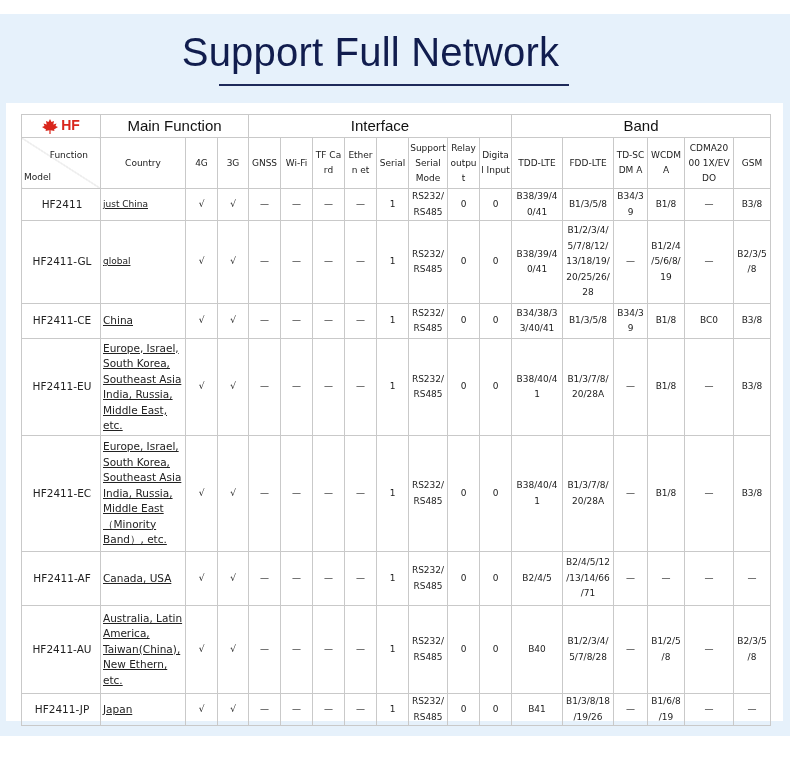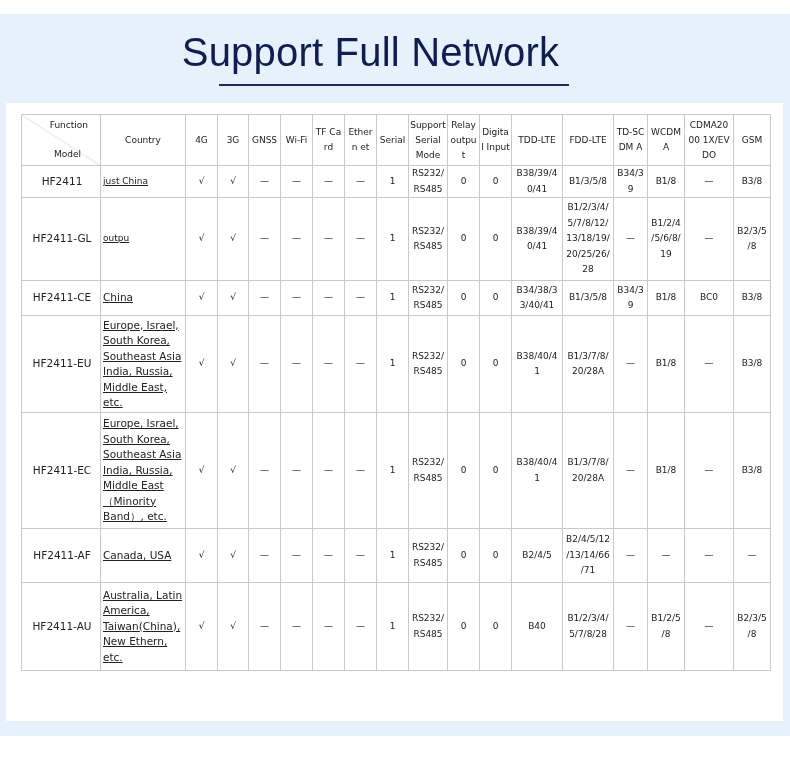--- a/index.html
+++ b/index.html
@@ -29,22 +29,22 @@
     font-size: 9px; line-height: 15.5px; word-break: break-all; overflow: hidden;
   }
   table.spec td.grp { font-size: 15px; line-height: 20px; color: #111; font-family: "Liberation Sans", sans-serif; }
   td.model { text-align: center; padding-left: 3px !important; font-size: 10.5px !important; }
   td.country { text-align: left !important; padding-left: 2px !important; font-size: 10.5px !important; word-break: normal !important; text-decoration: underline; }
   td.country.small { font-size: 9px !important; }
   .logo { display: flex; align-items: center; justify-content: center; gap: 3px; }
   .logo-text { color: #d9261c; font-weight: bold; font-size: 14px; font-family: "Liberation Sans", sans-serif; }
   .diag { position: relative; height: 50px; padding: 0 !important;
     background: linear-gradient(to bottom left, transparent calc(50% - 0.5px), #c9c9c9 50%, transparent calc(50% + 0.5px)); }
-  .diag .fn { position: absolute; right: 12px; top: 3px; font-size: 9px; }
-  .diag .md { position: absolute; left: 2px; bottom: 3px; font-size: 9px; margin-left: 30px; }
+  .diag .fn { position: absolute; right: 12px; top: 10px; font-size: 9px; }
+  .diag .md { position: absolute; left: 2px; bottom: 3px; font-size: 9px; }
   .hdr { line-height: 15px !important; }
 </style>
 </head>
 <body>
 
 <div class="band"></div>
 <div class="title">Support Full Network</div>
 <div class="title-underline"></div>
 <div class="card"></div>
 
@@ -63,20 +63,33 @@
       <col style="width:32px">
       <col style="width:32px">
     <col style="width:51px">
       <col style="width:51px">
       <col style="width:34px">
       <col style="width:37px">
     <col style="width:49px">
       <col style="width:37px">
   </colgroup>
   <tbody>
+      <tr style="height:23px">
+    <td>
+      <div class="logo">
+        <svg width="16" height="15" viewBox="0 0 16 15">
+          <path d="M8 0 L9.5 3 L12 2 L11.3 5.5 L14.5 4.5 L13.5 7 L16 8 L12 10.5 L12.5 12 L8.6 11.2 L8.6 15 L7.4 15 L7.4 11.2 L3.5 12 L4 10.5 L0 8 L2.5 7 L1.5 4.5 L4.7 5.5 L4 2 L6.5 3 Z" fill="#d9261c"></path>
+        </svg>
+        <span class="logo-text">HF</span>
+      </div>
+    </td>
+    <td class="grp" colspan="3">Main Function</td>
+    <td class="grp" colspan="8">Interface</td>
+    <td class="grp" colspan="6">Band</td>
+  </tr>
   <tr style="height:51px">
     <td class="diag">
       <span class="fn">Function</span>
       <span class="md">Model</span>
     </td>
     <td class="hdr">Country</td>
     <td class="hdr">4G</td>
     <td class="hdr">3G</td>
     <td class="hdr">GNSS</td>
     <td class="hdr">Wi-Fi</td>
@@ -110,21 +123,21 @@
     <td>B38/39/4 0/41</td>
     <td>B1/3/5/8</td>
     <td>B34/3 9</td>
     <td>B1/8</td>
     <td>—</td>
     <td>B3/8</td>
   </tr>
 
   <tr style="height:83px">
     <td class="model">HF2411-GL</td>
-    <td class="country small">outpu</td>
+    <td class="country small">global</td>
     <td>√</td>
     <td>√</td>
     <td>—</td>
     <td>—</td>
     <td>—</td>
     <td>—</td>
     <td>1</td>
     <td>RS232/ RS485</td>
     <td>0</td>
     <td>0</td>
@@ -234,14 +247,34 @@
     <td>0</td>
     <td>0</td>
     <td>B40</td>
     <td>B1/2/3/4/ 5/7/8/28</td>
     <td>—</td>
     <td>B1/2/5 /8</td>
     <td>—</td>
     <td>B2/3/5 /8</td>
   </tr>
 
+  <tr style="height:31px">
+    <td class="model">HF2411-JP</td>
+    <td class="country">Japan</td>
+    <td>√</td>
+    <td>√</td>
+    <td>—</td>
+    <td>—</td>
+    <td>—</td>
+    <td>—</td>
+    <td>1</td>
+    <td>RS232/ RS485</td>
+    <td>0</td>
+    <td>0</td>
+    <td>B41</td>
+    <td>B1/3/8/18 /19/26</td>
+    <td>—</td>
+    <td>B1/6/8 /19</td>
+    <td>—</td>
+    <td>—</td>
+  </tr>
 </tbody>
   </table>
 
 </body></html>

